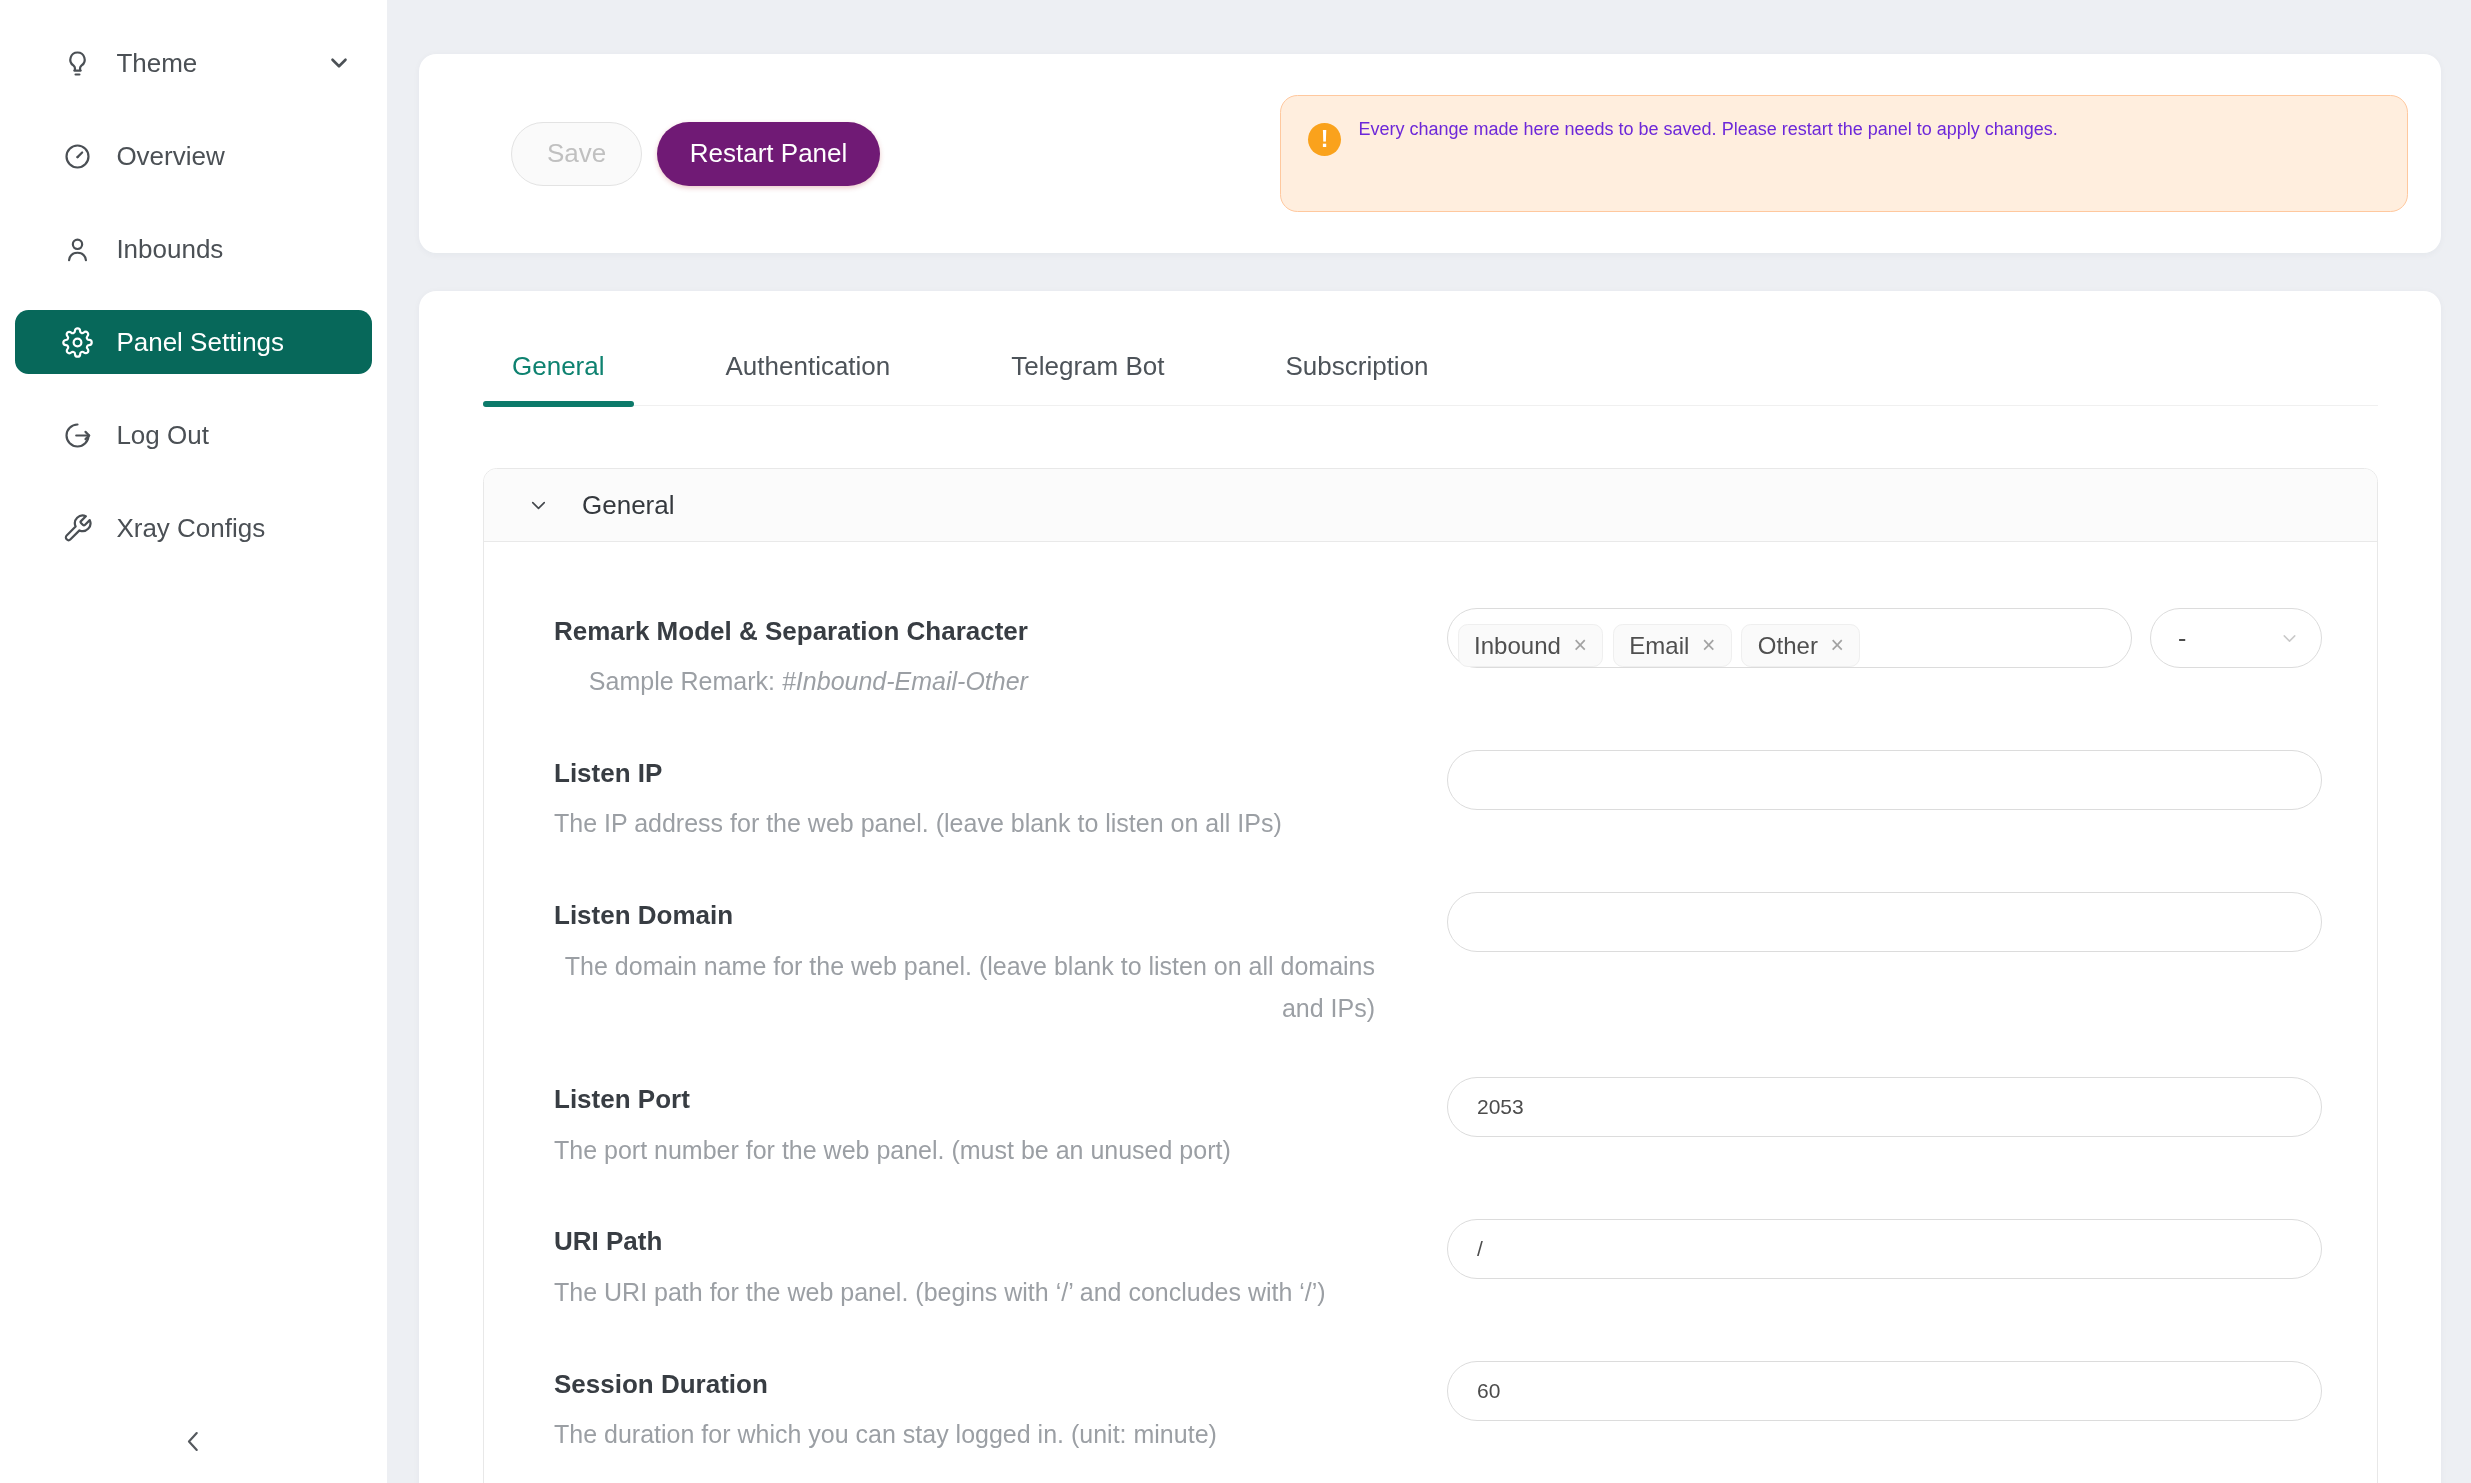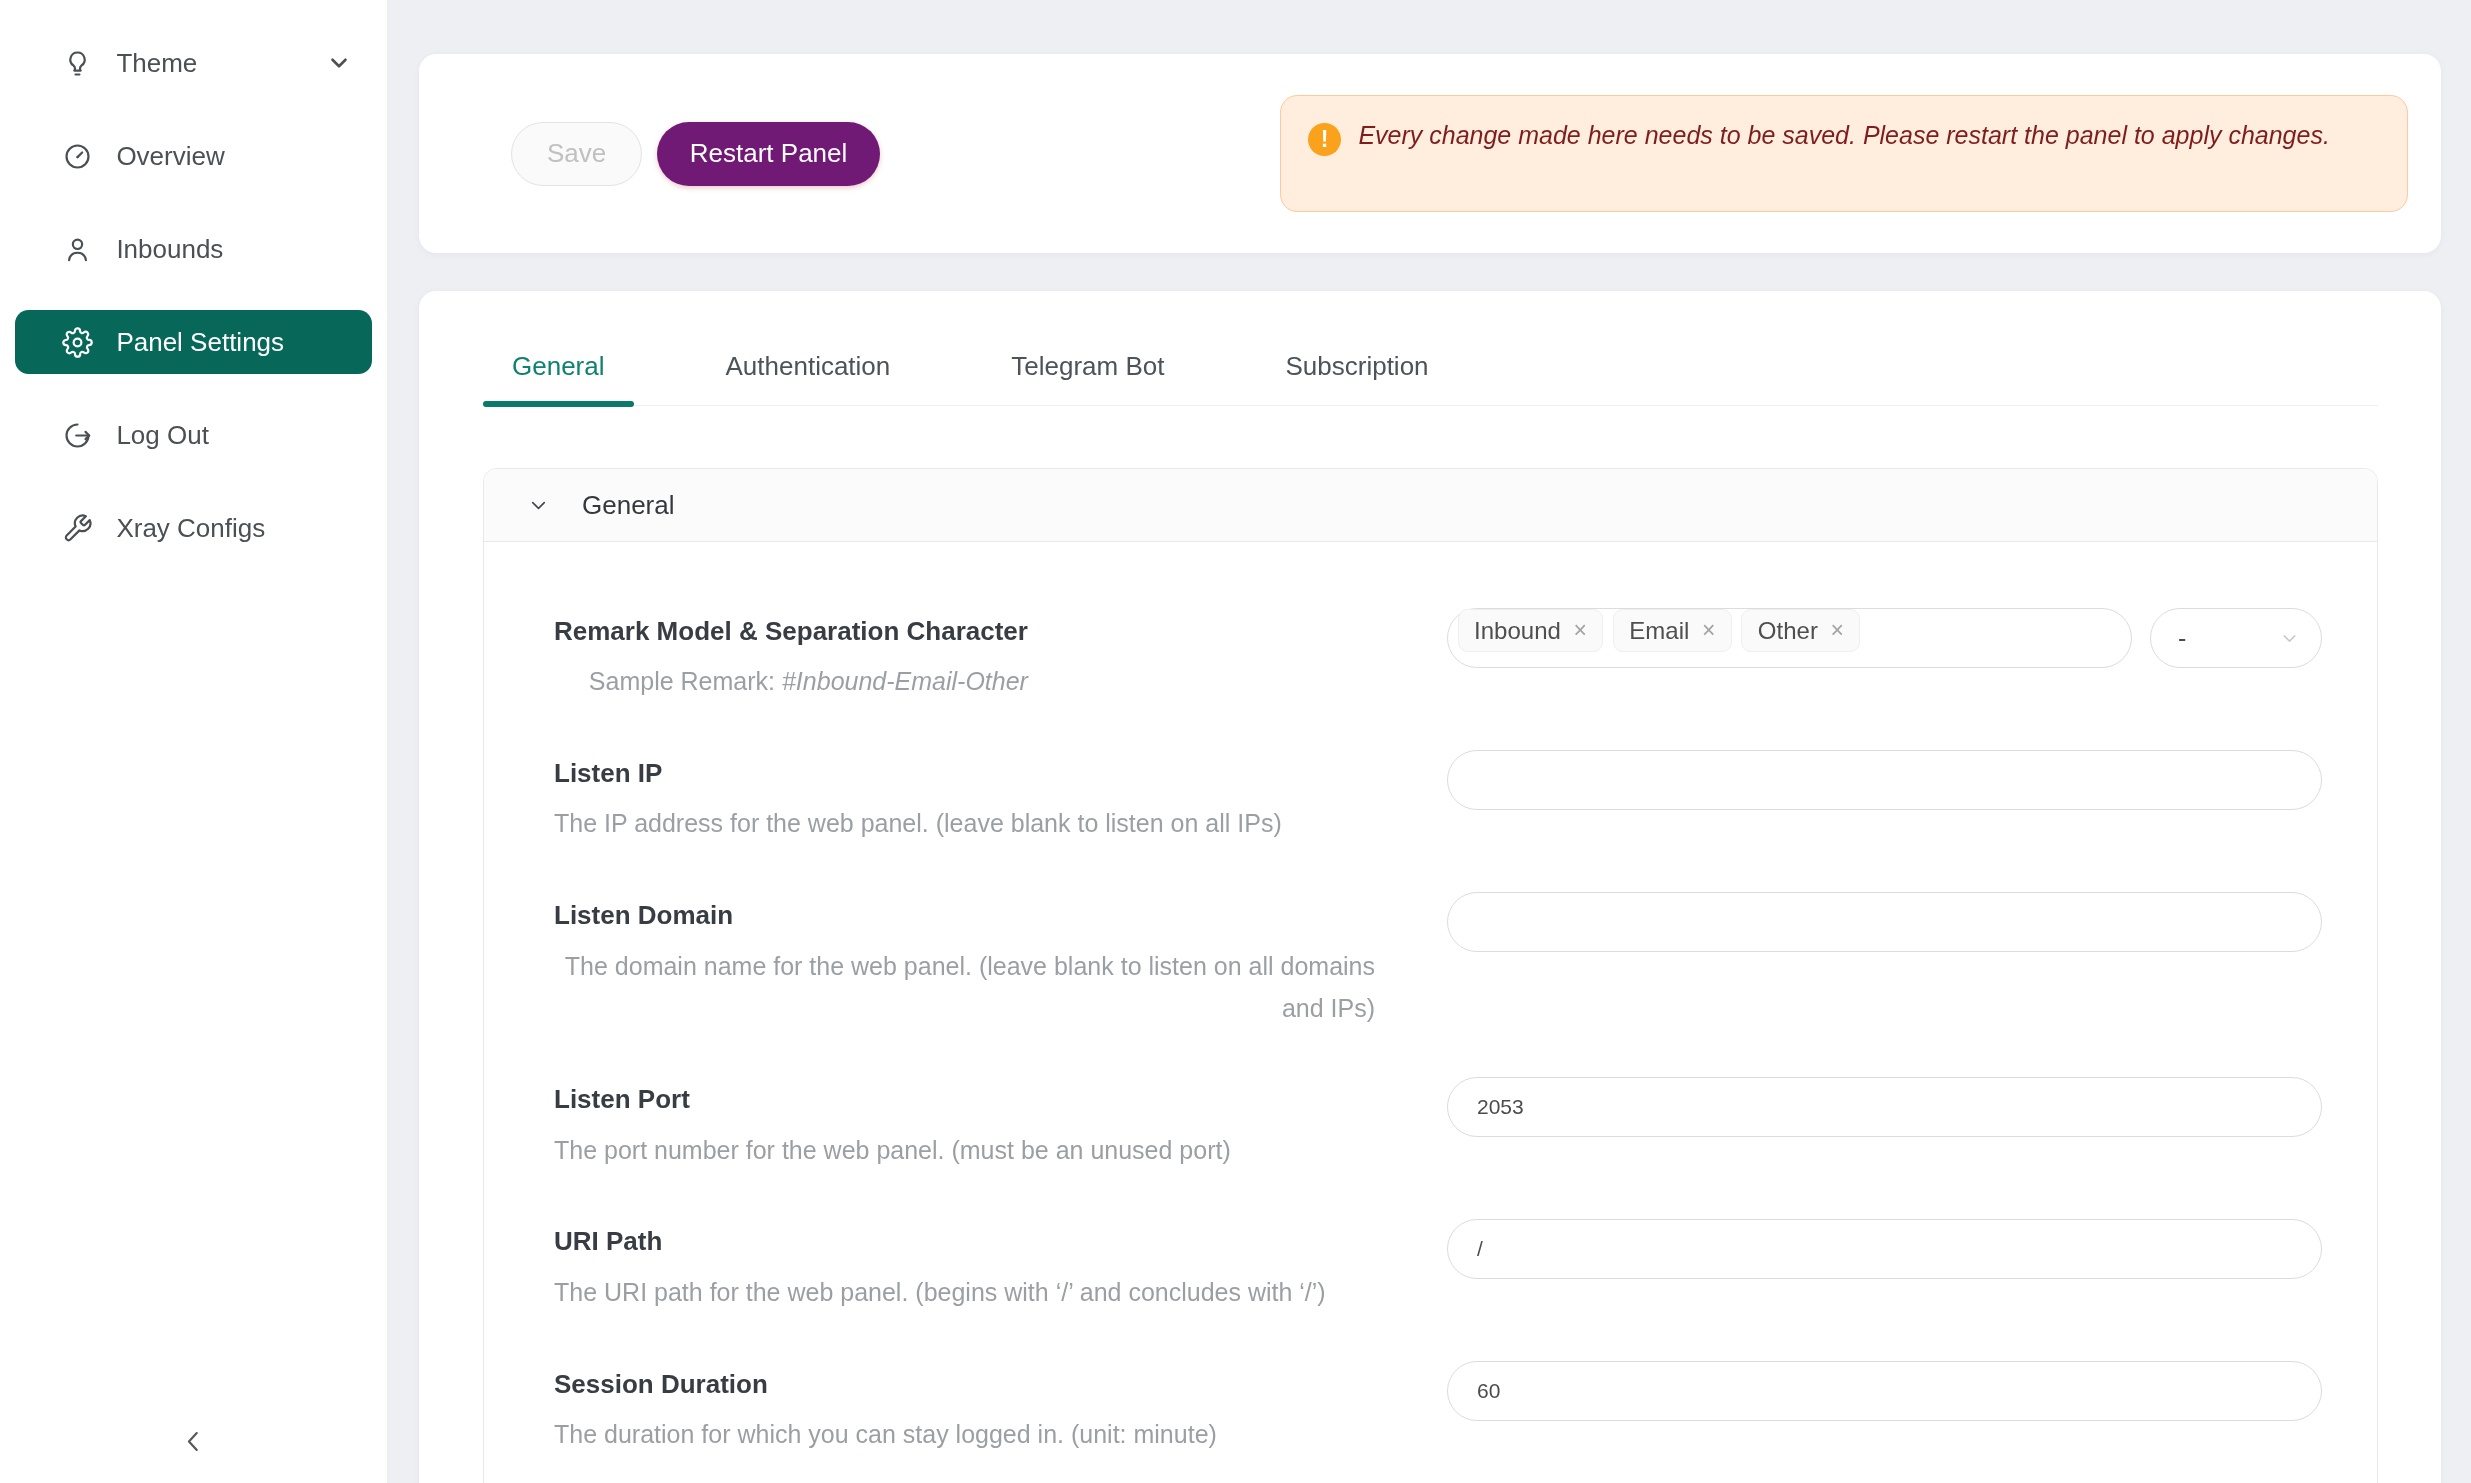--- a/index.html
+++ b/index.html
@@ -58,21 +58,21 @@
     background:#ffeede; border:1.9px solid #ffc89e; border-radius:17.4px;
     display:flex; align-items:flex-start; gap:17.4px;
     padding:19.3px 33px 19.3px 27px;
   }
   .alert-icon {
     width:33px; height:33px; border-radius:50%; flex-shrink:0;
     background:#faa21c; color:#ffffff;
     font-size:23px; font-weight:bold; line-height:33px; text-align:center;
     margin-top:7.7px;
   }
-  .alert-text { font-size:25px; line-height:1.65; color:#7f1d1d;font-style:italic; }
+  .alert-text { font-size:18px; line-height:1.65; color:#6d28d9; }
 
   
   .content-card { height:1217px; padding:60px 63px 0 64px; overflow:hidden; }
 
   .tabs { display:flex; border-bottom:1.9px solid #f0f0f0; }
   .tab {
     background:none; border:none; font-family:inherit; cursor:pointer;
     padding:0 29px 23px 29px; margin-right:63px;
     font-size:26px; color:#4d5359; position:relative; white-space:nowrap;
   }
@@ -100,21 +100,21 @@
   .row-desc .sample { font-style:italic; }
   .row-control { width:875px; flex-shrink:0; display:flex; gap:18.3px; }
   .text-input {
     width:100%; height:60px; background:#ffffff;
     border:1.9px solid #dcdcdc; border-radius:30px;
     padding:0 29px; font-size:21px; color:#4c4c4c;
     font-family:inherit; outline:none;
   }
   .tags-box {
     flex:1; height:60px; border:1.9px solid #dcdcdc; border-radius:30px;
-    display:flex; align-items:flex-start; gap:9.7px; padding:0 9.7px; background:#ffffff;
+    display:flex; align-items:flex-end; gap:9.7px; padding:0 9.7px; background:#ffffff;
   }
   .tag {
     height:43px; background:#fafafa; border:1.9px solid #efefef; border-radius:9.7px;
     display:flex; align-items:center; gap:12.6px; padding:0 15.4px;
     font-size:24px; color:#4f4f4f; white-space:nowrap;
   }
   .tag-x { color:#a3a3a3; font-size:23px; cursor:pointer; line-height:1; }
   .sep-select {
     width:172px; height:60px; border:1.9px solid #dcdcdc; border-radius:30px;
     display:flex; align-items:center; justify-content:space-between;

